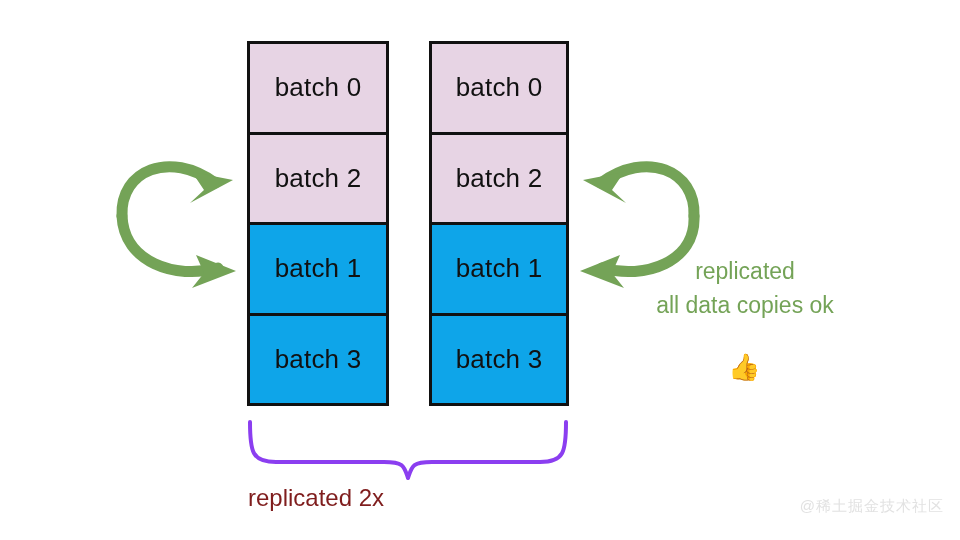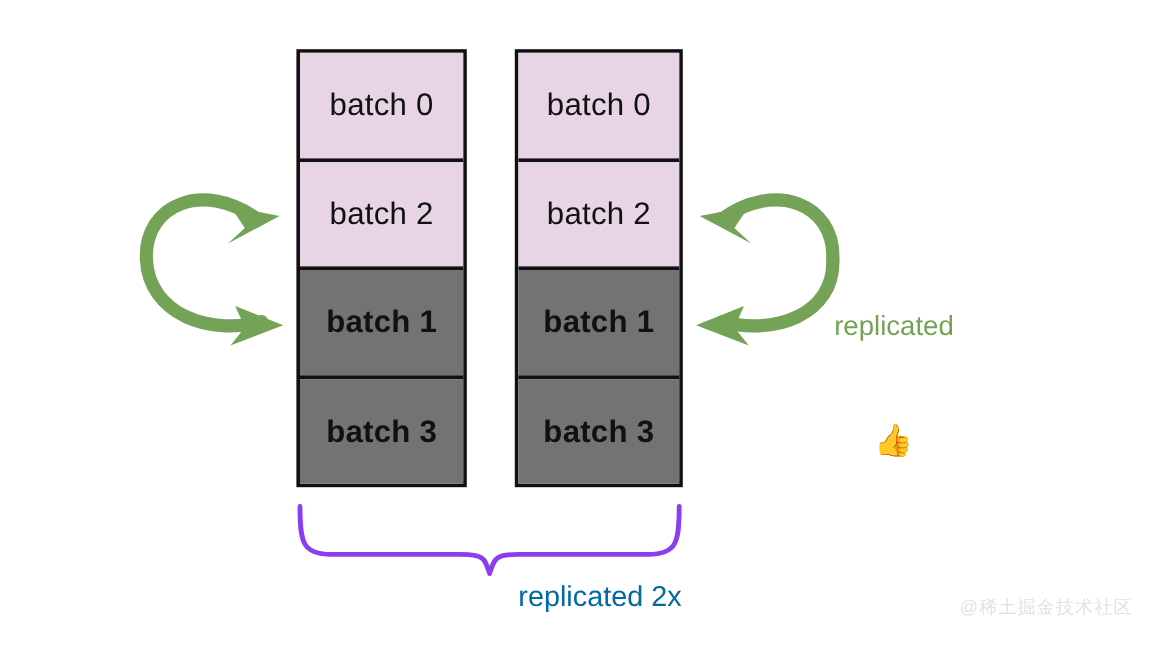--- a/index.html
+++ b/index.html
@@ -38,21 +38,21 @@
     justify-content: center;
     font-size: 26px;
     color: #111111;
     letter-spacing: 0.2px;
     border-bottom: 3px solid #111111;
     box-sizing: border-box;
     user-select: none;
   }
   .cell:last-child { border-bottom: none; }
   .cell.pink   { background: #e7d4e4; }
-  .cell.yellow { background: #737373; font-weight: bold; }
+  .cell.yellow { background: #0ea5e9; }
 
   svg.overlay {
     position: absolute;
     left: 0; top: 0;
     width: 960px;
     height: 540px;
     pointer-events: none;
   }
 
   #note-text {
@@ -77,22 +77,22 @@
     font-size: 26px;
     line-height: 30px;
     user-select: none;
   }
 
   #replicated-label {
     position: absolute;
     left: 248px;
     top: 484px;
     width: 320px;
-    text-align: right;
-    color: #0369a1;
+    text-align: left;
+    color: #7f1d1d;
     font-size: 24px;
     user-select: none;
   }
 
   #watermark {
     position: absolute;
     right: 16px;
     bottom: 24px;
     color: #e2e2e2;
     font-size: 15px;
@@ -141,20 +141,21 @@
                L 384 462
                C 404 462 404 466 408 478
                C 412 466 412 462 432 462
                L 540 462
                C 564 462 566 452 566 422" fill="none" stroke="#8b3ef0" stroke-width="4" stroke-linecap="round" stroke-linejoin="round"></path>
     </g>
   </svg>
 
   <div id="note-text">
     <span class="line">replicated</span>
+    <span class="line">all data copies ok</span>
   </div>
 
   <div id="thumb-icon">👍</div>
 
   <div id="replicated-label">replicated 2x</div>
 
   <div id="watermark">@稀土掘金技术社区</div>
 
 </div>
 

